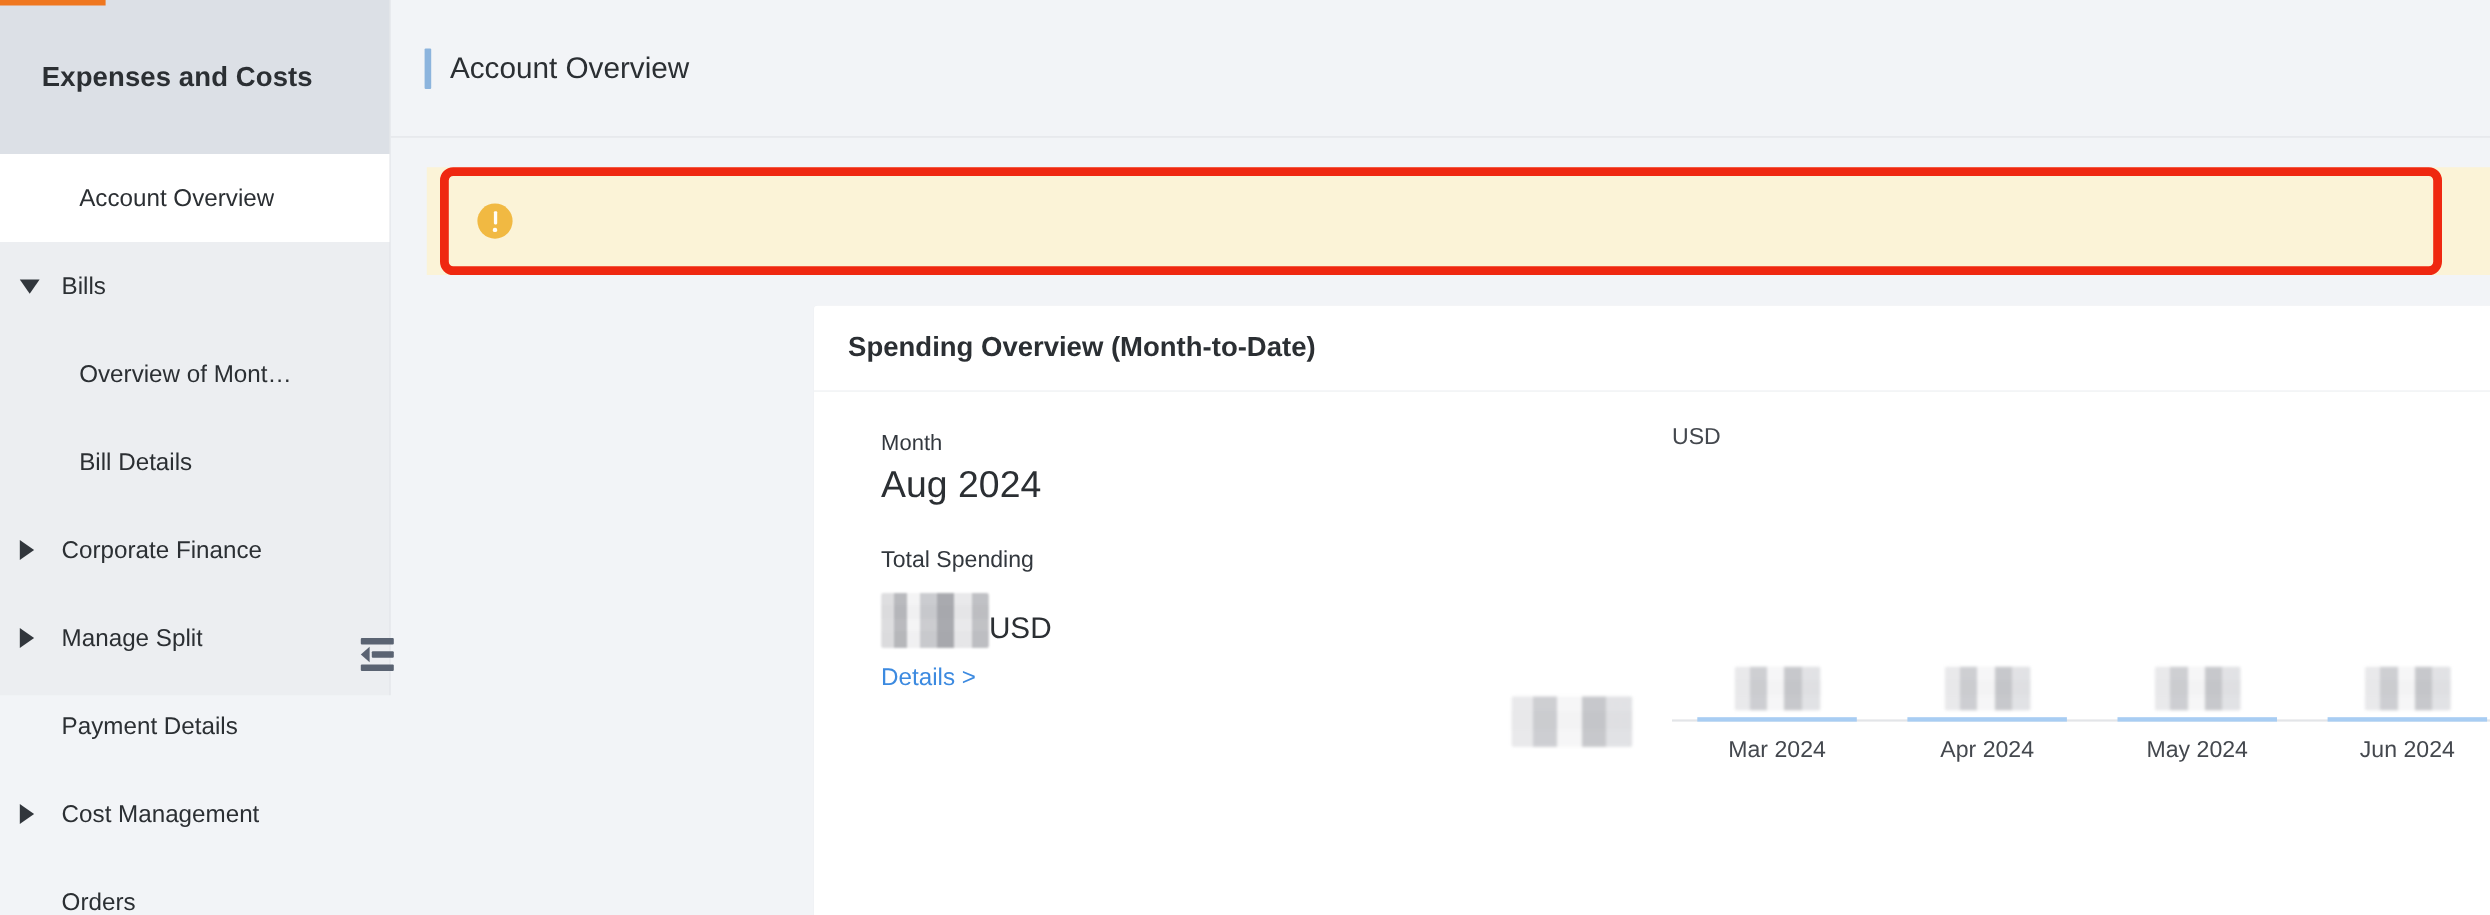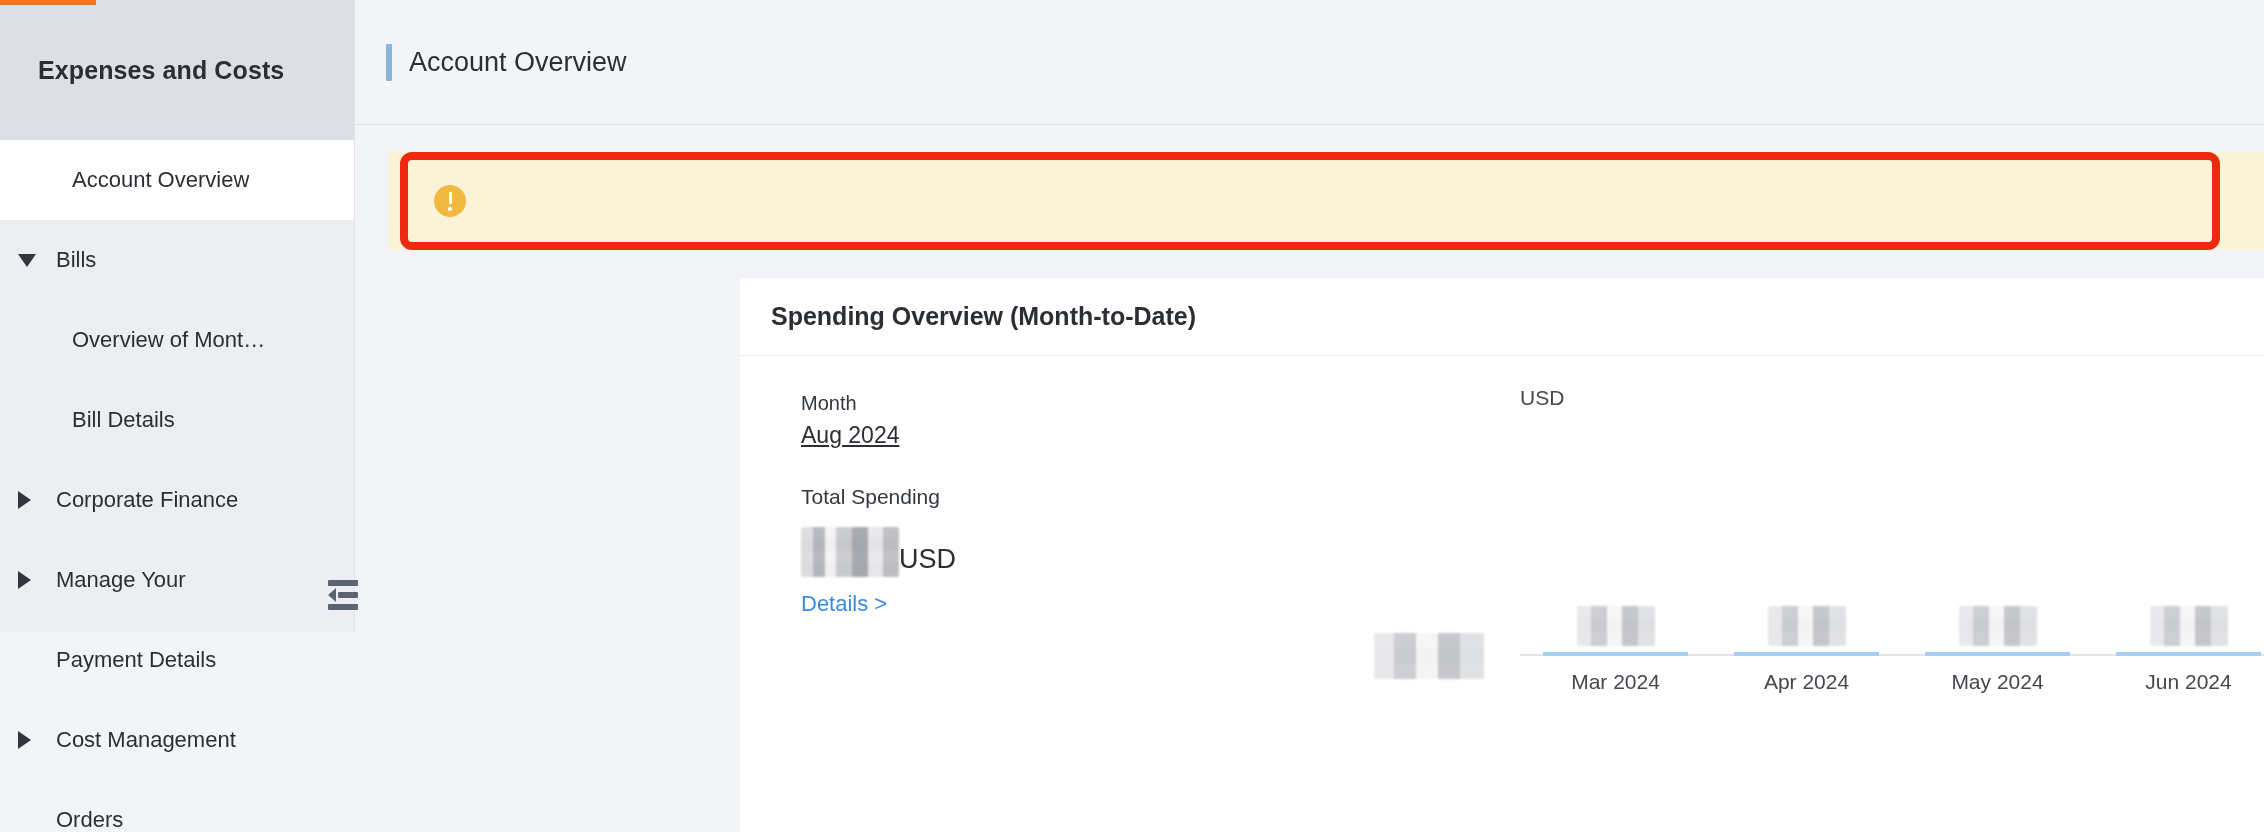--- a/index.html
+++ b/index.html
@@ -277,24 +277,23 @@
     top: 36px;
     left: 61px;
     width: 420px;
   }
   .summary-label {
     font-size: 20px;
     color: #33383e;
     margin-bottom: 7px;
   }
   .summary-value {
-    font-size: 23px;
+    font-size: 34px;
     color: #2b2f33;
     margin-bottom: 36px;
-    text-decoration: underline;
   }
   .summary-label2 {
     font-size: 21px;
     color: #33383e;
     margin-bottom: 16px;
   }
   .amount-row {
     display: flex;
     align-items: flex-end;
     height: 52px;
@@ -453,21 +452,21 @@
       </li>
       <li class="nav-item level1">
         <span class="nav-label">Bill Details</span>
       </li>
       <li class="nav-item level0 has-caret">
         <span class="nav-caret collapsed"></span>
         <span class="nav-label">Corporate Finance</span>
       </li>
       <li class="nav-item level0 has-caret">
         <span class="nav-caret collapsed"></span>
-        <span class="nav-label">Manage Your</span>
+        <span class="nav-label">Manage Split</span>
       </li>
       <li class="nav-item level0">
         <span class="nav-label">Payment Details</span>
       </li>
       <li class="nav-item level0 has-caret">
         <span class="nav-caret collapsed"></span>
         <span class="nav-label">Cost Management</span>
       </li>
       <li class="nav-item level0">
         <span class="nav-label">Orders</span>

